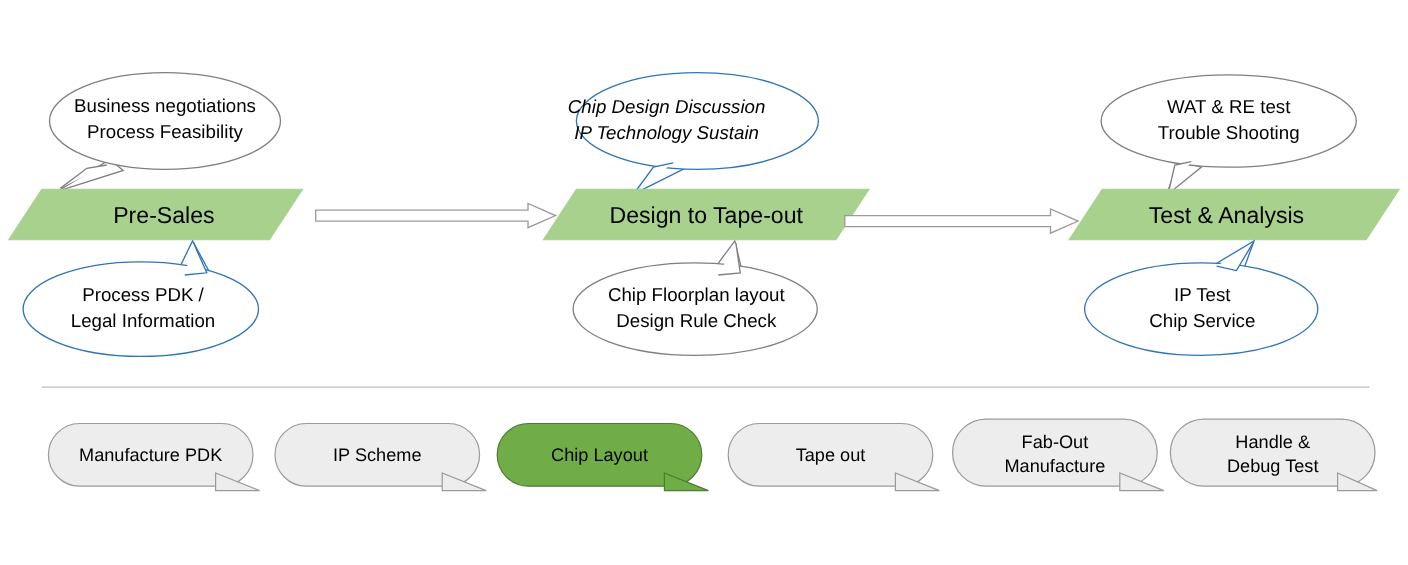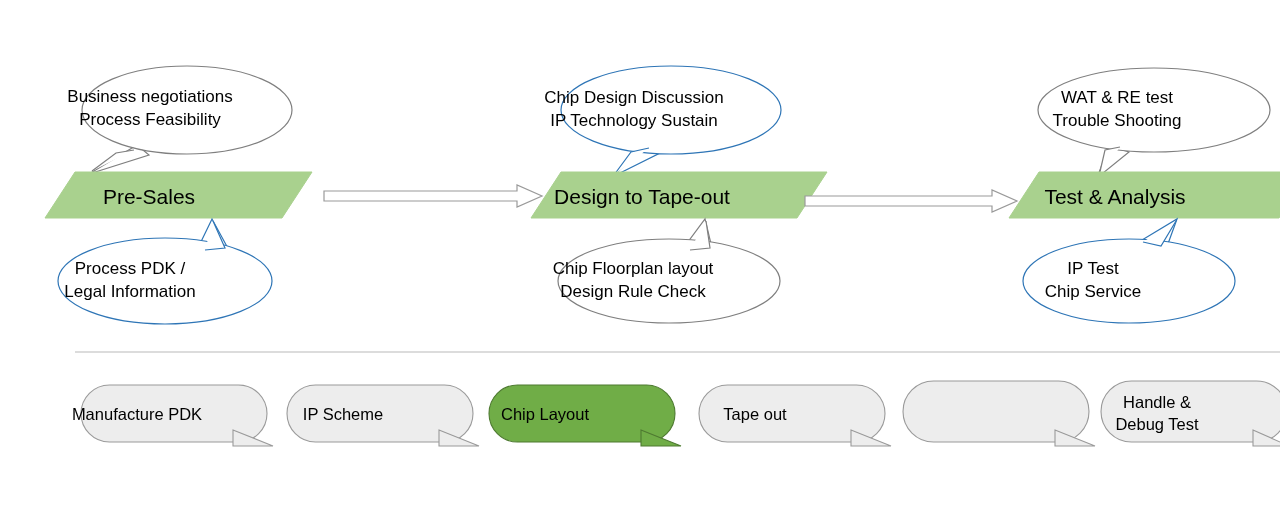--- a/index.html
+++ b/index.html
@@ -13,21 +13,20 @@
     position: relative;
     font-family: "Liberation Sans", sans-serif;
     color: #000000;
     overflow: hidden;
   }
   #stage {
     position: absolute;
     left: 0; top: 0;
     width: 1168px;
     height: 514px;
-    padding-left: 37px;
   }
   .abs { position: absolute; }
 
   
   .bubble-text {
     position: absolute;
     text-align: center;
     font-size: 17px;
     line-height: 1.38;
     white-space: pre-line;
@@ -144,21 +143,21 @@
 
     <g>
       <rect x="1064" y="381" width="186" height="61" rx="30.5" ry="30.5" fill="#EDEDED" stroke="#9A9A9A" stroke-width="1.1"></rect>
       <path d="M 1216 430 L 1252 446 L 1216 446 Z" fill="#EDEDED" stroke="#9A9A9A" stroke-width="1.1"></path>
     </g>
   </svg>
 
   <div class="bubble-text" style="left:45px; top:85px; width:210px;">Business negotiations
 Process Feasibility</div>
 
-  <div class="bubble-text" style="left:524px; top:86px; width:220px;">Chip Design Discussion
+  <div class="bubble-text" style="left:496px; top:86px; width:220px;font-style:italic;">Chip Design Discussion
 IP Technology Sustain</div>
 
   <div class="bubble-text" style="left:1005px; top:86px; width:224px;">WAT &amp; RE test
 Trouble Shooting</div>
 
   <div class="stage-label" style="left:46px; top:184px; width:206px;">Pre-Sales</div>
 
   <div class="stage-label" style="left:518px; top:184px; width:248px;">Design to Tape-out</div>
 
   <div class="stage-label" style="left:1003px; top:184px; width:224px;">Test &amp; Analysis</div>
@@ -173,17 +172,19 @@
 Chip Service</div>
 
   <div class="tag-text" style="left:44px; top:403px; width:186px;">Manufacture PDK</div>
 
   <div class="tag-text" style="left:250px; top:403px; width:186px;">IP Scheme</div>
 
   <div class="tag-text" style="left:452px; top:403px; width:186px;">Chip Layout</div>
 
   <div class="tag-text" style="left:662px; top:403px; width:186px;">Tape out</div>
 
+  <div class="tag-text" style="left:866px; top:391px; width:186px;">Fab-Out
+Manufacture</div>
 
   <div class="tag-text" style="left:1064px; top:391px; width:186px;">Handle &amp;
 Debug Test</div>
 
 </div>
 
 </body></html>

